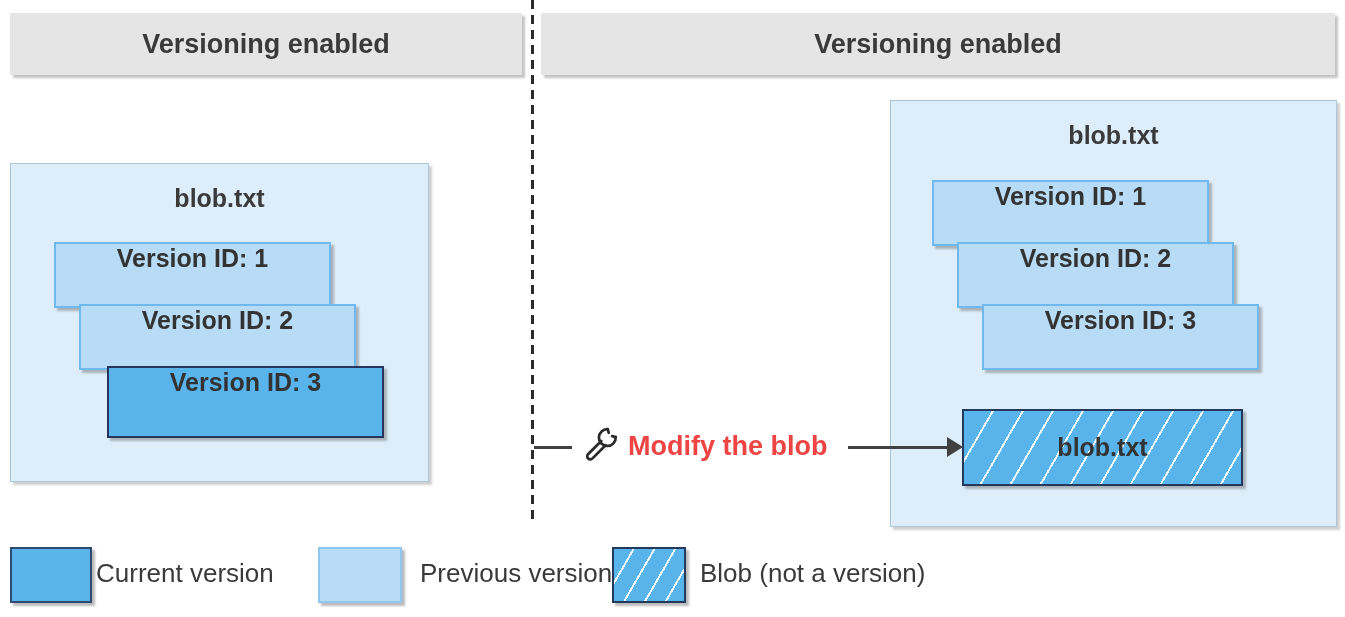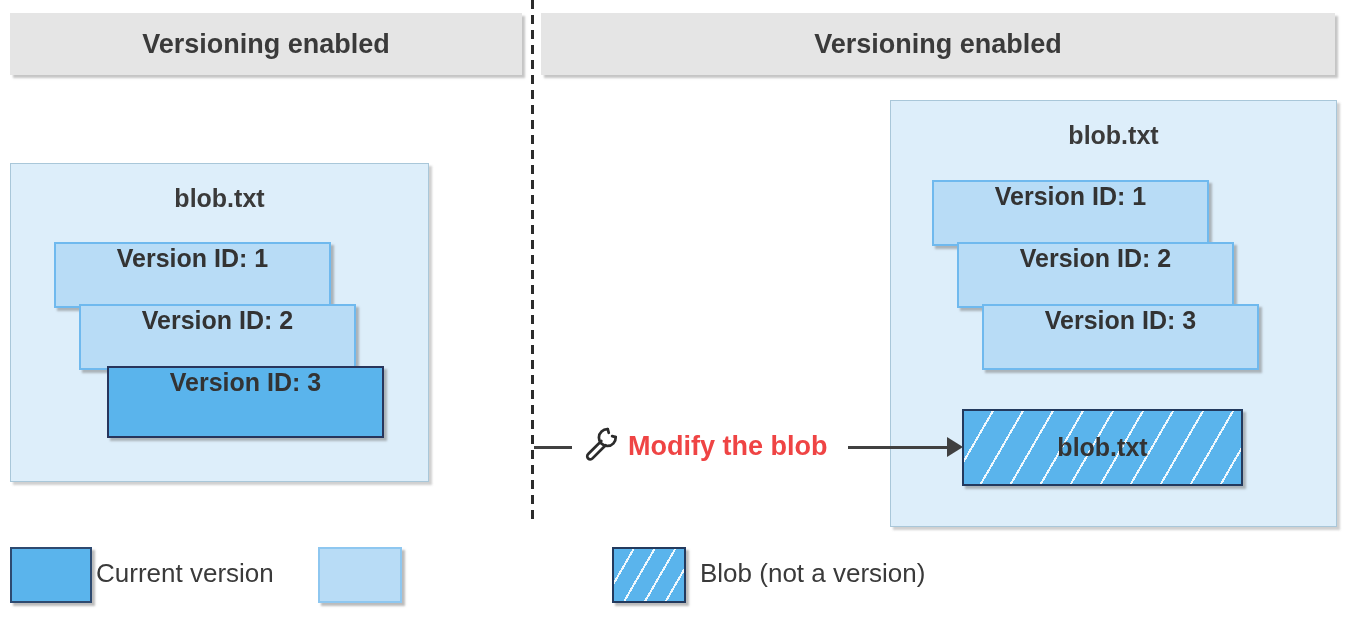--- a/index.html
+++ b/index.html
@@ -121,17 +121,18 @@
     </g>
   </svg>
   <div class="modify-label">Modify the blob</div>
   <div class="arrow-line"></div>
   <div class="arrow-head"></div>
 
   <div class="lg-swatch lg-current"></div>
   <div class="lg-label lg-label-1">Current version</div>
 
   <div class="lg-swatch lg-previous"></div>
+  <div class="lg-label lg-label-2">Previous version</div>
 
   <div class="lg-swatch lg-blob"></div>
   <div class="lg-label lg-label-3">Blob (not a version)</div>
 
 </div>
 
 </body></html>

